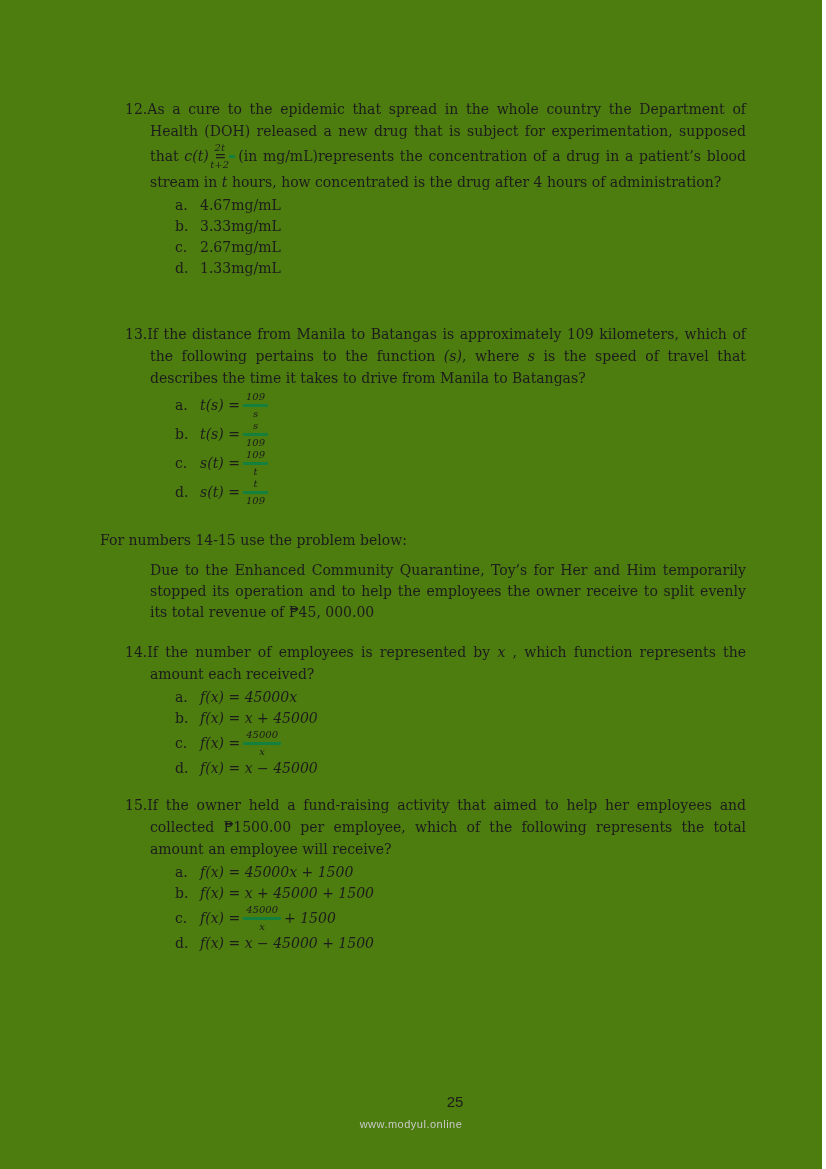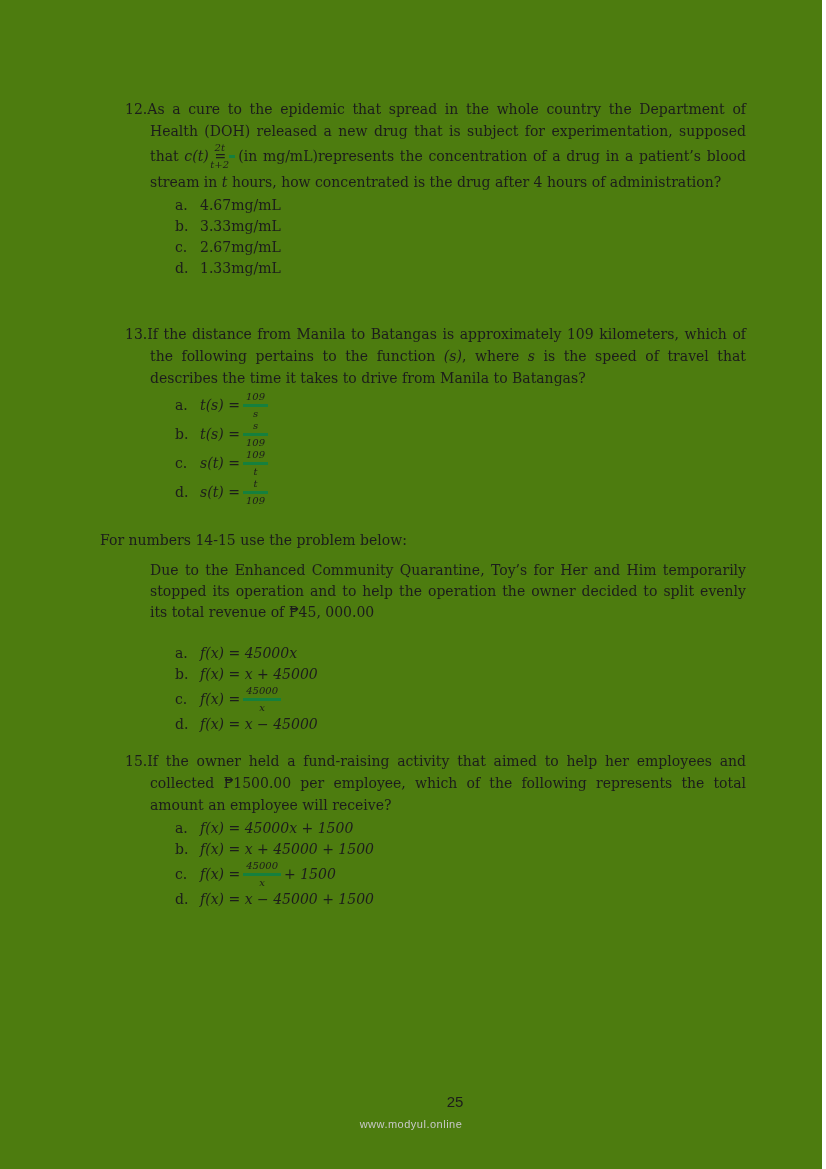--- a/index.html
+++ b/index.html
@@ -155,25 +155,26 @@
               <span class="fden">109</span>
             </span>
           </div>
       </div>
     </section>
 
     <div class="sp13"></div>
 
     <p class="lead-line">For numbers 14-15 use the problem below:</p>
     <div class="sp-lead"></div>
-    <p class="stem-para">Due to the Enhanced Community Quarantine, Toy’s for Her and Him temporarily stopped its operation and to help the operation the owner decided to split evenly its total revenue of ₱45, 000.00</p>
+    <p class="stem-para">Due to the Enhanced Community Quarantine, Toy’s for Her and Him temporarily stopped its operation and to help the employees the owner receive to split evenly its total revenue of ₱45, 000.00</p>
 
     <div class="sp-para"></div>
 
     <section class="question">
+      <p class="q-para"><span class="q-num">14.</span><span>If the number of employees is represented by </span><span class="mi">x</span><span> , which function represents the amount each received?</span></p>
       <div class="options">
         <div class="opt">
             <span class="opt-letter">a.</span>
             <span class="mi">f(x) = 45000x</span>
           </div>
         <div class="opt">
             <span class="opt-letter">b.</span>
             <span class="mi">f(x) = x + 45000</span>
           </div>
         <div class="opt opt-frac">

